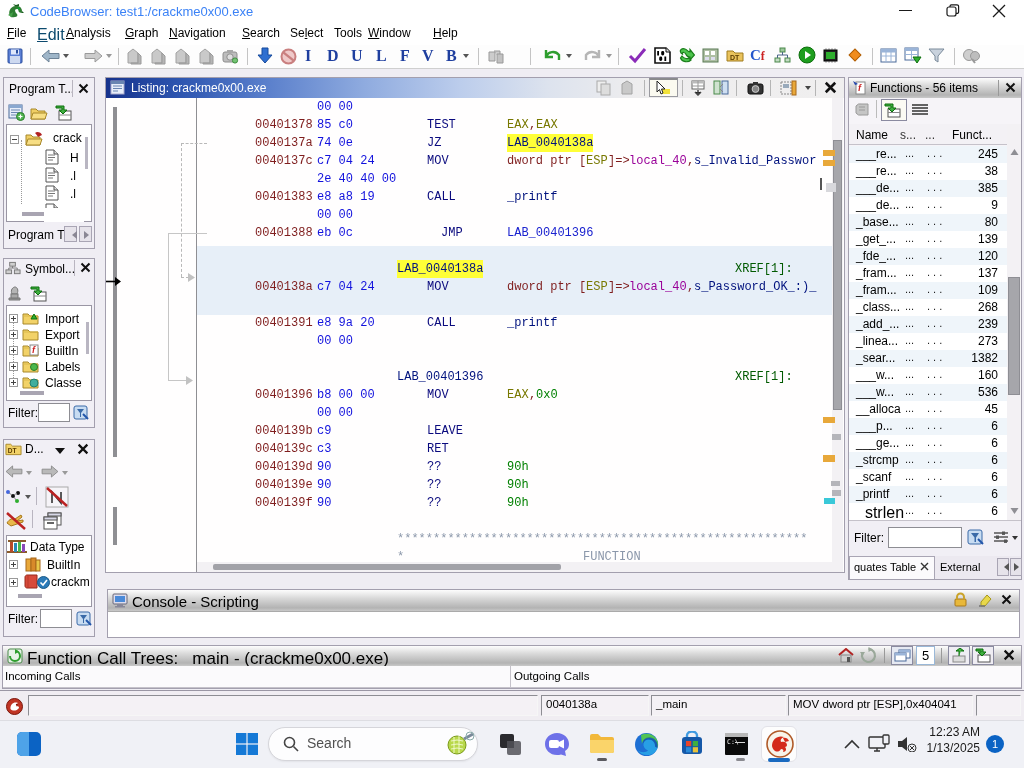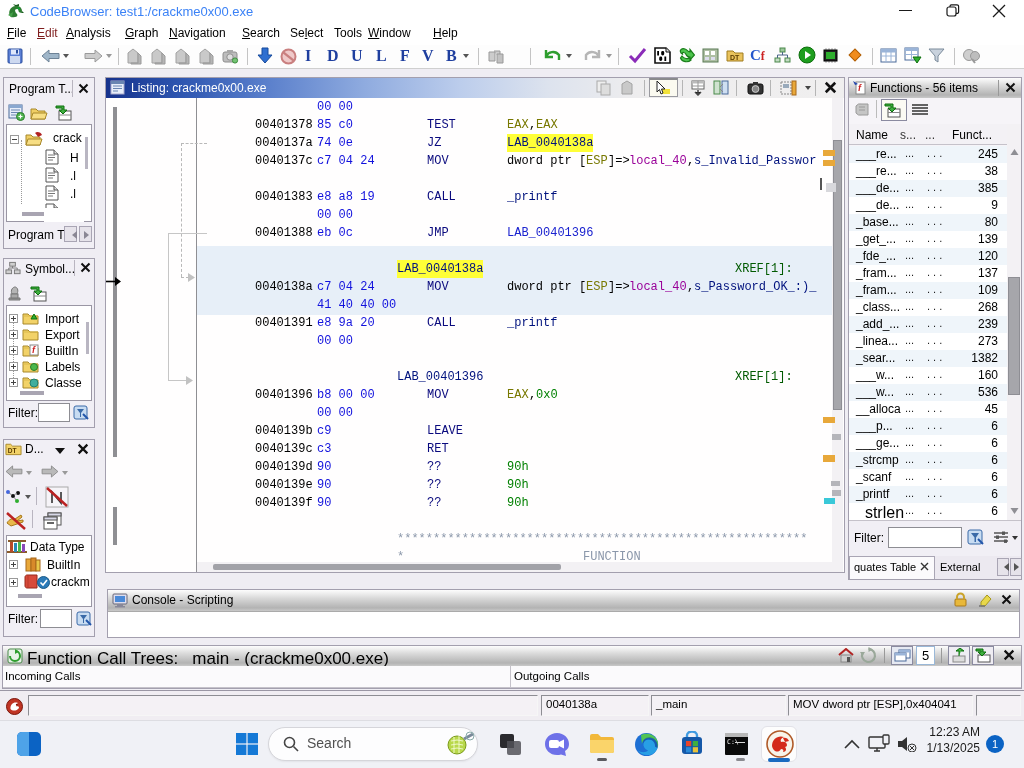--- a/index.html
+++ b/index.html
@@ -2,21 +2,21 @@
 <html><head><meta charset="utf-8">
 <style>
 *{margin:0;padding:0;box-sizing:border-box}
 html,body{width:1024px;height:768px;overflow:hidden;background:#fff;
  font-family:"Liberation Sans",sans-serif;}
 #page{position:absolute;left:0;top:0;width:1024px;height:768px;}
 .abs{position:absolute}
 .grad{background:linear-gradient(180deg,#fdfdfd 0%,#d8d8d8 40%,#b3b3b3 85%,#c9c9c9 100%);}
 .panel{position:absolute;border:1px solid #a39fae;background:#fff;}
 .mono{font-family:"Liberation Mono",monospace;font-size:12px;white-space:pre}
-.la{color:#000000}
+.la{color:#7f1d1d}
 .lb{color:#1212dd}
 .lm{color:#0a0a7e}
 .lo{color:#787800}
 .lg{color:#008000}
 .ln{color:#00127e}
 .lB{color:#1a22cf}
 .lx{color:#015a01}
 .lp{color:#990099}
 .lc{color:#8b97aa}
 .yel{background:#ffff37}
@@ -36,21 +36,21 @@
 <div class="abs" style="left:899px;top:10px;width:13px;height:1.4px;background:#1a1a1a;"></div>
 <svg class="abs" style="left:946px;top:4px" width="14" height="14" viewBox="0 0 14 14">
 <rect x="1" y="3" width="9" height="9" rx="2" fill="none" stroke="#1a1a1a" stroke-width="1.2"></rect>
 <path d="M4 3 V2.2 a1.4 1.4 0 0 1 1.4 -1.4 H11 a1.6 1.6 0 0 1 1.6 1.6 V8 a1.4 1.4 0 0 1 -1.4 1.4 H10" fill="none" stroke="#1a1a1a" stroke-width="1.2"></path>
     </svg>
     <svg class="abs" style="left:992px;top:4px" width="14" height="14" viewBox="0 0 14 14">
 <path d="M1 1 L13 13 M13 1 L1 13" stroke="#1a1a1a" stroke-width="1.3"></path>
     </svg>
     <div class="abs" style="left:0;top:23px;width:1024px;height:22px;background:#fff;"></div>
 <div class="abs" style="left:7px;top:26px;font-size:12px;color:#000"><span style="text-decoration:underline">F</span>ile</div>
-<div class="abs" style="left:37px;top:26px;font-size:12px;color:#7f1d1d"><span style="text-decoration:underline">E</span>dit</div>
+<div class="abs" style="left:37px;top:26px;font-size:16px;color:#0c4a6e"><span style="text-decoration:underline">E</span>dit</div>
 <div class="abs" style="left:66px;top:26px;font-size:12px;color:#000"><span style="text-decoration:underline">A</span>nalysis</div>
 <div class="abs" style="left:125px;top:26px;font-size:12px;color:#000"><span style="text-decoration:underline">G</span>raph</div>
 <div class="abs" style="left:169px;top:26px;font-size:12px;color:#000"><span style="text-decoration:underline">N</span>avigation</div>
 <div class="abs" style="left:242px;top:26px;font-size:12px;color:#000"><span style="text-decoration:underline">S</span>earch</div>
 <div class="abs" style="left:290px;top:26px;font-size:12px;color:#000">Se<span style="text-decoration:underline">l</span>ect</div>
 <div class="abs" style="left:334px;top:26px;font-size:12px;color:#000">Tools</div>
 <div class="abs" style="left:368px;top:26px;font-size:12px;color:#000"><span style="text-decoration:underline">W</span>indow</div>
 <div class="abs" style="left:433px;top:26px;font-size:12px;color:#000"><span style="text-decoration:underline">H</span>elp</div>
 <div class="abs" style="left:0;top:45px;width:1024px;height:24px;background:#fdfdfd;border-bottom:1px solid #cfcfcf;"></div>
 <svg class="abs" style="left:7px;top:48px" width="16" height="16" viewBox="0 0 16 16">
@@ -490,26 +490,26 @@
 <div class="abs" style="left:168px;top:233px;width:39px;height:1px;background:#c6c6c6;"></div>
 <div class="abs" style="left:168px;top:233px;width:1px;height:147px;background:#c6c6c6;"></div>
 <div class="abs" style="left:168px;top:380px;width:18px;height:1px;background:#c6c6c6;"></div>
 <svg class="abs" style="left:185px;top:375px" width="9" height="11" viewBox="0 0 9 11">
       <path d="M1 1 L8 5.5 L1 10Z" fill="#c2c2c2"></path>
     </svg>
 <div class="abs mono" style="left:197px;top:98px;width:636px;height:18px;line-height:18px;overflow:hidden"><span class="abs lb" style="left:120px;top:0">00 00</span></div>
 <div class="abs mono" style="left:197px;top:116px;width:636px;height:18px;line-height:18px;overflow:hidden"><span class="abs la" style="left:58px;top:0">00401378</span><span class="abs lb" style="left:120px;top:0">85 c0</span><span class="abs lm" style="left:230px;top:0">TEST</span><span class="abs lo" style="left:310px;top:0">EAX</span><span class="abs la" style="left:332px;top:0">,</span><span class="abs lo" style="left:339px;top:0">EAX</span></div>
 <div class="abs mono" style="left:197px;top:134px;width:636px;height:18px;line-height:18px;overflow:hidden"><span class="abs la" style="left:58px;top:0">0040137a</span><span class="abs lb" style="left:120px;top:0">74 0e</span><span class="abs lm" style="left:230px;top:0">JZ</span><span class="abs ln yel" style="left:310px;top:0">LAB_0040138a</span></div>
 <div class="abs mono" style="left:197px;top:152px;width:636px;height:18px;line-height:18px;overflow:hidden"><span class="abs la" style="left:58px;top:0">0040137c</span><span class="abs lb" style="left:120px;top:0">c7 04 24</span><span class="abs lm" style="left:230px;top:0">MOV</span><span class="abs la" style="left:310px;top:0">dword ptr</span><span class="abs la" style="left:382px;top:0">[</span><span class="abs lo" style="left:389px;top:0">ESP</span><span class="abs la" style="left:411px;top:0">]=&gt;</span><span class="abs lp" style="left:432px;top:0">local_40</span><span class="abs la" style="left:490px;top:0">,</span><span class="abs ln" style="left:497px;top:0">s_Invalid_Passwor</span></div>
+<div class="abs mono" style="left:197px;top:170px;width:636px;height:18px;line-height:18px;overflow:hidden"><span class="abs lb" style="left:120px;top:0">2e 40 40 00</span></div>
 <div class="abs mono" style="left:197px;top:188px;width:636px;height:18px;line-height:18px;overflow:hidden"><span class="abs la" style="left:58px;top:0">00401383</span><span class="abs lb" style="left:120px;top:0">e8 a8 19</span><span class="abs lm" style="left:230px;top:0">CALL</span><span class="abs ln" style="left:310px;top:0">_printf</span></div>
 <div class="abs mono" style="left:197px;top:206px;width:636px;height:18px;line-height:18px;overflow:hidden"><span class="abs lb" style="left:120px;top:0">00 00</span></div>
-<div class="abs mono" style="left:197px;top:224px;width:636px;height:18px;line-height:18px;overflow:hidden"><span class="abs la" style="left:58px;top:0">00401388</span><span class="abs lb" style="left:120px;top:0">eb 0c</span><span class="abs lm" style="left:230px;top:0">JMP</span><span class="abs lB" style="left:310px;top:0">LAB_00401396</span></div>
+<div class="abs mono" style="left:197px;top:224px;width:636px;height:18px;line-height:18px;overflow:hidden"><span class="abs la" style="left:58px;top:0">00401388</span><span class="abs lb" style="left:120px;top:0">eb 0c</span><span class="abs lm" style="left:244px;top:0">JMP</span><span class="abs lB" style="left:310px;top:0">LAB_00401396</span></div>
 <div class="abs mono" style="left:197px;top:260px;width:636px;height:18px;line-height:18px;overflow:hidden"><span class="abs ln yel" style="left:200px;top:0">LAB_0040138a</span><span class="abs lx" style="left:538px;top:0">XREF[1]:</span></div>
 <div class="abs mono" style="left:197px;top:278px;width:636px;height:18px;line-height:18px;overflow:hidden"><span class="abs la" style="left:58px;top:0">0040138a</span><span class="abs lb" style="left:120px;top:0">c7 04 24</span><span class="abs lm" style="left:230px;top:0">MOV</span><span class="abs la" style="left:310px;top:0">dword ptr</span><span class="abs la" style="left:382px;top:0">[</span><span class="abs lo" style="left:389px;top:0">ESP</span><span class="abs la" style="left:411px;top:0">]=&gt;</span><span class="abs lp" style="left:432px;top:0">local_40</span><span class="abs la" style="left:490px;top:0">,</span><span class="abs ln" style="left:497px;top:0">s_Password_OK_:)_</span></div>
-<div class="abs mono" style="left:197px;top:296px;width:636px;height:18px;line-height:18px;overflow:hidden"><span class="abs lb" style="left:120px;top:0">41 40 40 00</span></div>
 <div class="abs mono" style="left:197px;top:314px;width:636px;height:18px;line-height:18px;overflow:hidden"><span class="abs la" style="left:58px;top:0">00401391</span><span class="abs lb" style="left:120px;top:0">e8 9a 20</span><span class="abs lm" style="left:230px;top:0">CALL</span><span class="abs ln" style="left:310px;top:0">_printf</span></div>
 <div class="abs mono" style="left:197px;top:332px;width:636px;height:18px;line-height:18px;overflow:hidden"><span class="abs lb" style="left:120px;top:0">00 00</span></div>
 <div class="abs mono" style="left:197px;top:368px;width:636px;height:18px;line-height:18px;overflow:hidden"><span class="abs ln" style="left:200px;top:0">LAB_00401396</span><span class="abs lx" style="left:538px;top:0">XREF[1]:</span></div>
 <div class="abs mono" style="left:197px;top:386px;width:636px;height:18px;line-height:18px;overflow:hidden"><span class="abs la" style="left:58px;top:0">00401396</span><span class="abs lb" style="left:120px;top:0">b8 00 00</span><span class="abs lm" style="left:230px;top:0">MOV</span><span class="abs lo" style="left:310px;top:0">EAX</span><span class="abs la" style="left:332px;top:0">,</span><span class="abs lg" style="left:339px;top:0">0x0</span></div>
 <div class="abs mono" style="left:197px;top:404px;width:636px;height:18px;line-height:18px;overflow:hidden"><span class="abs lb" style="left:120px;top:0">00 00</span></div>
 <div class="abs mono" style="left:197px;top:422px;width:636px;height:18px;line-height:18px;overflow:hidden"><span class="abs la" style="left:58px;top:0">0040139b</span><span class="abs lb" style="left:120px;top:0">c9</span><span class="abs lm" style="left:230px;top:0">LEAVE</span></div>
 <div class="abs mono" style="left:197px;top:440px;width:636px;height:18px;line-height:18px;overflow:hidden"><span class="abs la" style="left:58px;top:0">0040139c</span><span class="abs lb" style="left:120px;top:0">c3</span><span class="abs lm" style="left:230px;top:0">RET</span></div>
 <div class="abs mono" style="left:197px;top:458px;width:636px;height:18px;line-height:18px;overflow:hidden"><span class="abs la" style="left:58px;top:0">0040139d</span><span class="abs lb" style="left:120px;top:0">90</span><span class="abs lm" style="left:230px;top:0">??</span><span class="abs lg" style="left:310px;top:0">90h</span></div>
 <div class="abs mono" style="left:197px;top:476px;width:636px;height:18px;line-height:18px;overflow:hidden"><span class="abs la" style="left:58px;top:0">0040139e</span><span class="abs lb" style="left:120px;top:0">90</span><span class="abs lm" style="left:230px;top:0">??</span><span class="abs lg" style="left:310px;top:0">90h</span></div>
 <div class="abs mono" style="left:197px;top:494px;width:636px;height:18px;line-height:18px;overflow:hidden"><span class="abs la" style="left:58px;top:0">0040139f</span><span class="abs lb" style="left:120px;top:0">90</span><span class="abs lm" style="left:230px;top:0">??</span><span class="abs lg" style="left:310px;top:0">90h</span></div>
@@ -707,21 +707,21 @@
       <div style="position:absolute;left:3px;top:4px;width:0;height:0;border:4px solid transparent;border-left:5px solid #555"></div>
     </div>
 <div class="panel" style="left:107px;top:589px;width:913px;height:49px;background:#fff"></div>
 <div class="abs grad" style="left:108px;top:590px;width:911px;height:21px;"></div>
 <svg class="abs" style="left:112px;top:592px" width="16" height="16" viewBox="0 0 16 16">
       <rect x="1" y="2" width="14" height="10" rx="1" fill="#dde" stroke="#667"></rect>
       <rect x="3" y="4" width="10" height="6" fill="#4a8ad8"></rect>
       <rect x="5" y="12" width="6" height="2" fill="#889"></rect>
       <rect x="3" y="14" width="10" height="1.5" fill="#889"></rect>
     </svg>
-<div class="abs" style="left:132px;top:593px;font-size:12px;color:#000">Console - Scripting</div>
+<div class="abs" style="left:132px;top:593px;font-size:15px;color:#000">Console - Scripting</div>
 <svg class="abs" style="left:953px;top:592px" width="15" height="15" viewBox="0 0 15 15">
       <rect x="2" y="7" width="11" height="7" rx="1" fill="#e8b83a" stroke="#a8781a"></rect>
       <path d="M4 7 V5 a3.5 3.5 0 0 1 7 0 V7" fill="none" stroke="#caa32a" stroke-width="2"></path>
     </svg>
 <svg class="abs" style="left:976px;top:592px" width="16" height="15" viewBox="0 0 16 15">
       <path d="M5 10 L11 3 L15 7 L9 14 L5 14 Z" fill="#e8d84a" stroke="#a8981a"></path>
       <path d="M3 14 H9" stroke="#777" stroke-width="1.6"></path>
     </svg>
 <svg class="abs" style="left:1001px;top:594px" width="11" height="11" viewBox="0 0 11 11">
       <path d="M1.5 1.5 L9.5 9.5 M9.5 1.5 L1.5 9.5" stroke="#111" stroke-width="2"></path>

